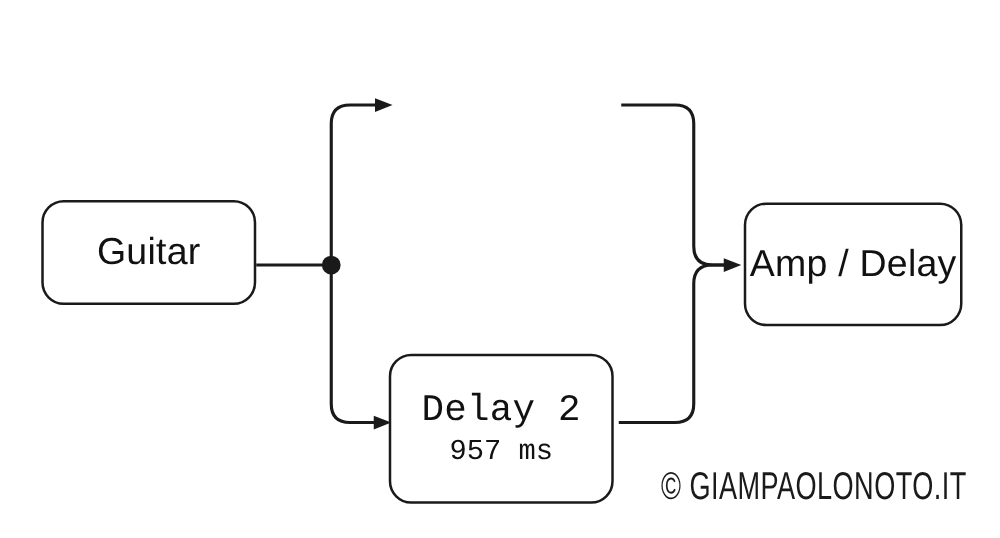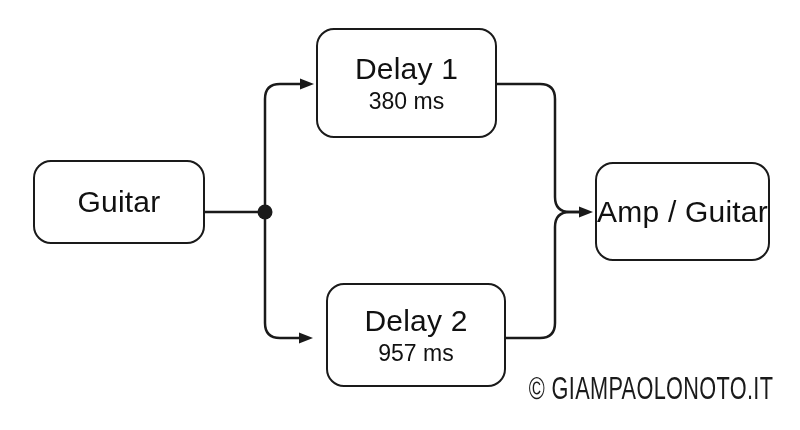--- a/index.html
+++ b/index.html
@@ -55,21 +55,21 @@
     white-space: nowrap;
   }
   .node-value {
     font-size: 23px;
     font-weight: 500;
     line-height: 29px;
     white-space: nowrap;
   }
   .node-guitar   { left: 33px;  top: 160px; width: 172px; height: 84px; }
   .node-delay1   { left: 316px; top: 28px;  width: 181px; height: 110px; }
-  .node-delay2   { left: 326px; top: 283px; width: 180px; height: 104px; }
+  .node-delay2   { left: 311px; top: 283px; width: 180px; height: 120px; font-family: Liberation Mono, monospace; }
   .node-amp      { left: 595px; top: 162px; width: 175px; height: 99px;  }
   .credit {
     position: absolute;
     right: 27px;
     top: 371px;
     color: #1a1a1a;
     font-size: 31px;
     font-weight: 500;
     white-space: nowrap;
     transform: scaleX(0.70);
@@ -96,29 +96,25 @@
     <path d="M497 84 H 540 Q555 84 555 99 V 197 Q555 212 570 212 H 580"></path>
 
     <path d="M495 338 H 540 Q555 338 555 323 V 227 Q555 212 570 212 H 580"></path>
     <polygon points="579,206.5 593,212 579,217.5"></polygon>
   </svg>
 
   <div class="node node-guitar">
     <div class="node-label">Guitar</div>
   </div>
 
-  <div class="node node-delay1">
-    <div class="node-label">Delay 1</div>
-    <div class="node-value">380 ms</div>
-  </div>
 
   <div class="node node-delay2">
     <div class="node-label">Delay 2</div>
     <div class="node-value">957 ms</div>
   </div>
 
   <div class="node node-amp">
-    <div class="node-label">Amp / Guitar</div>
+    <div class="node-label">Amp / Delay</div>
   </div>
 
   <div class="credit">© GIAMPAOLONOTO.IT</div>
 
 </div>
 
 </body></html>

